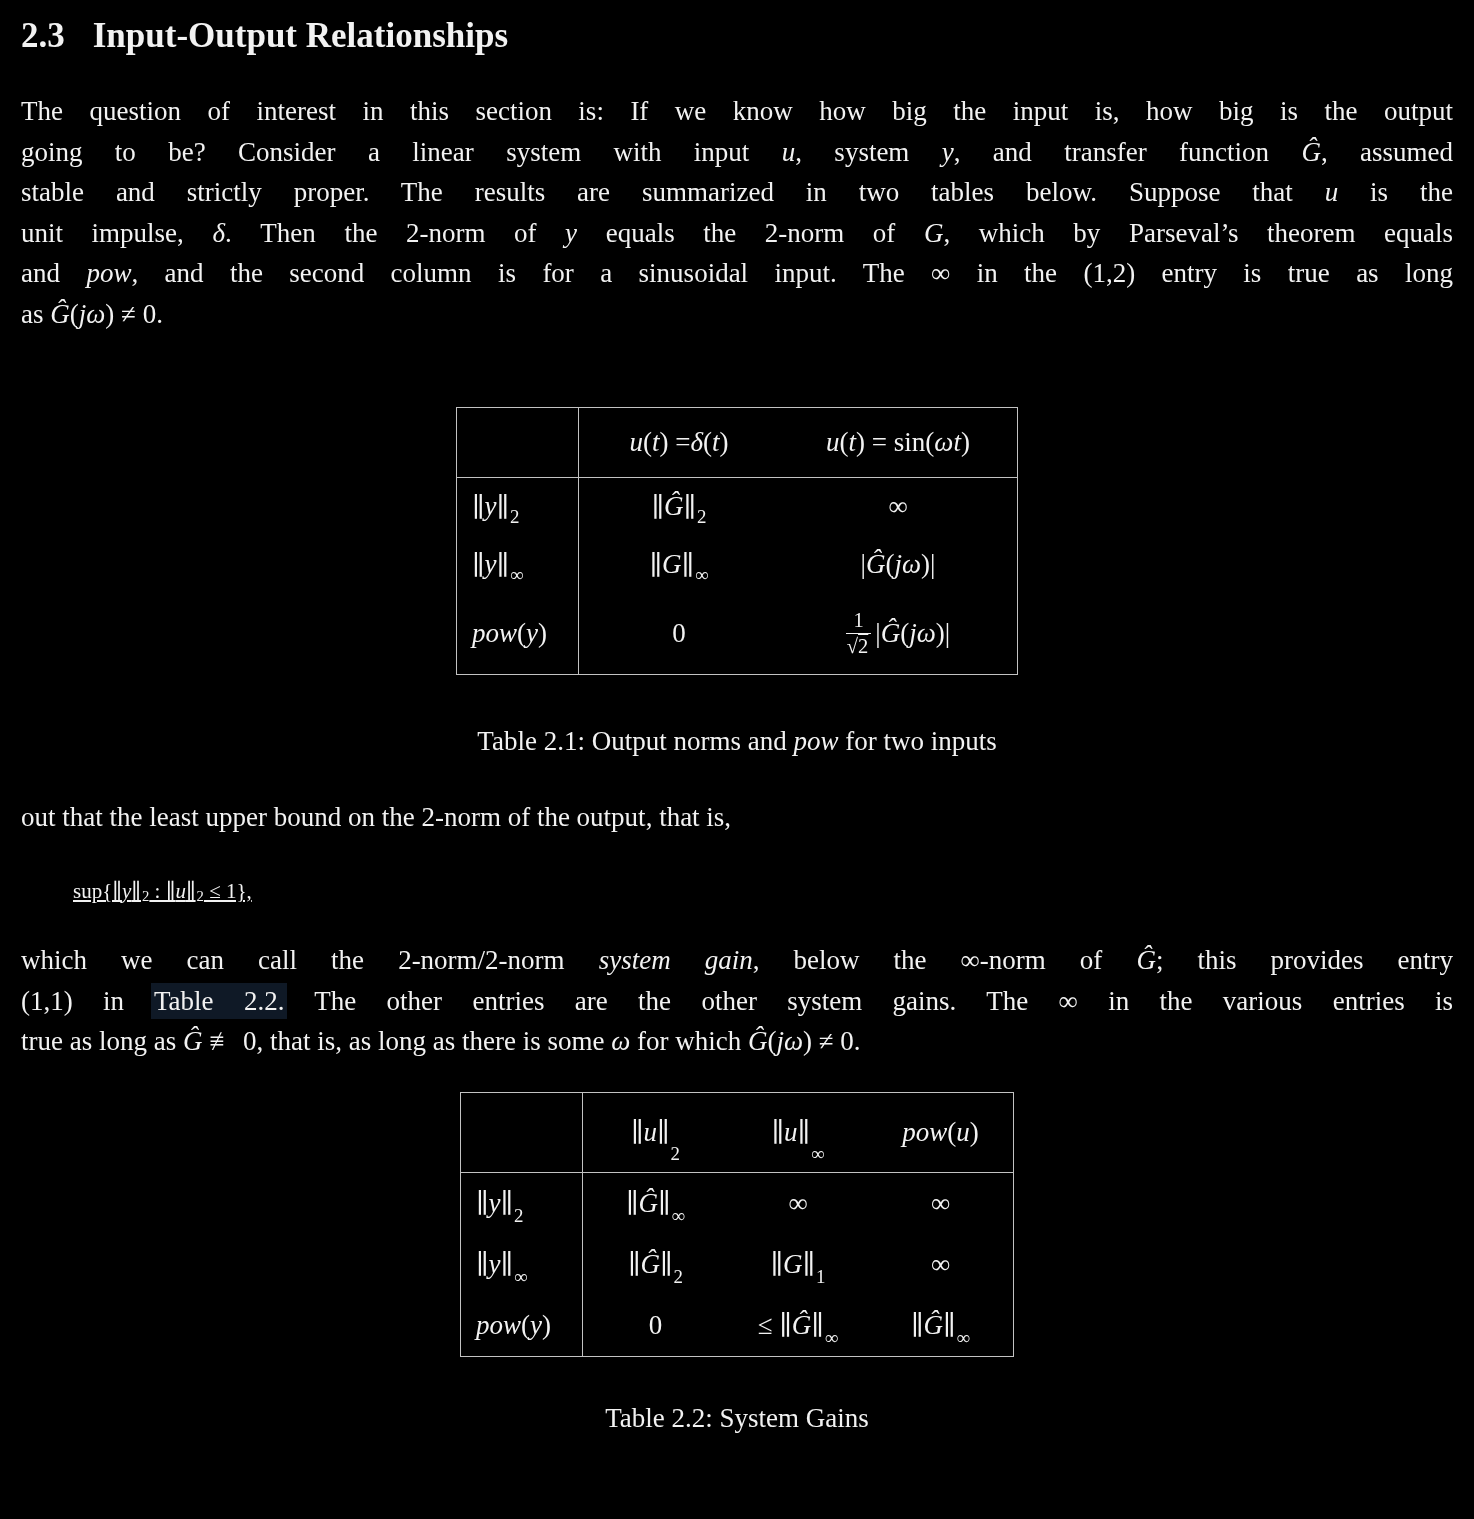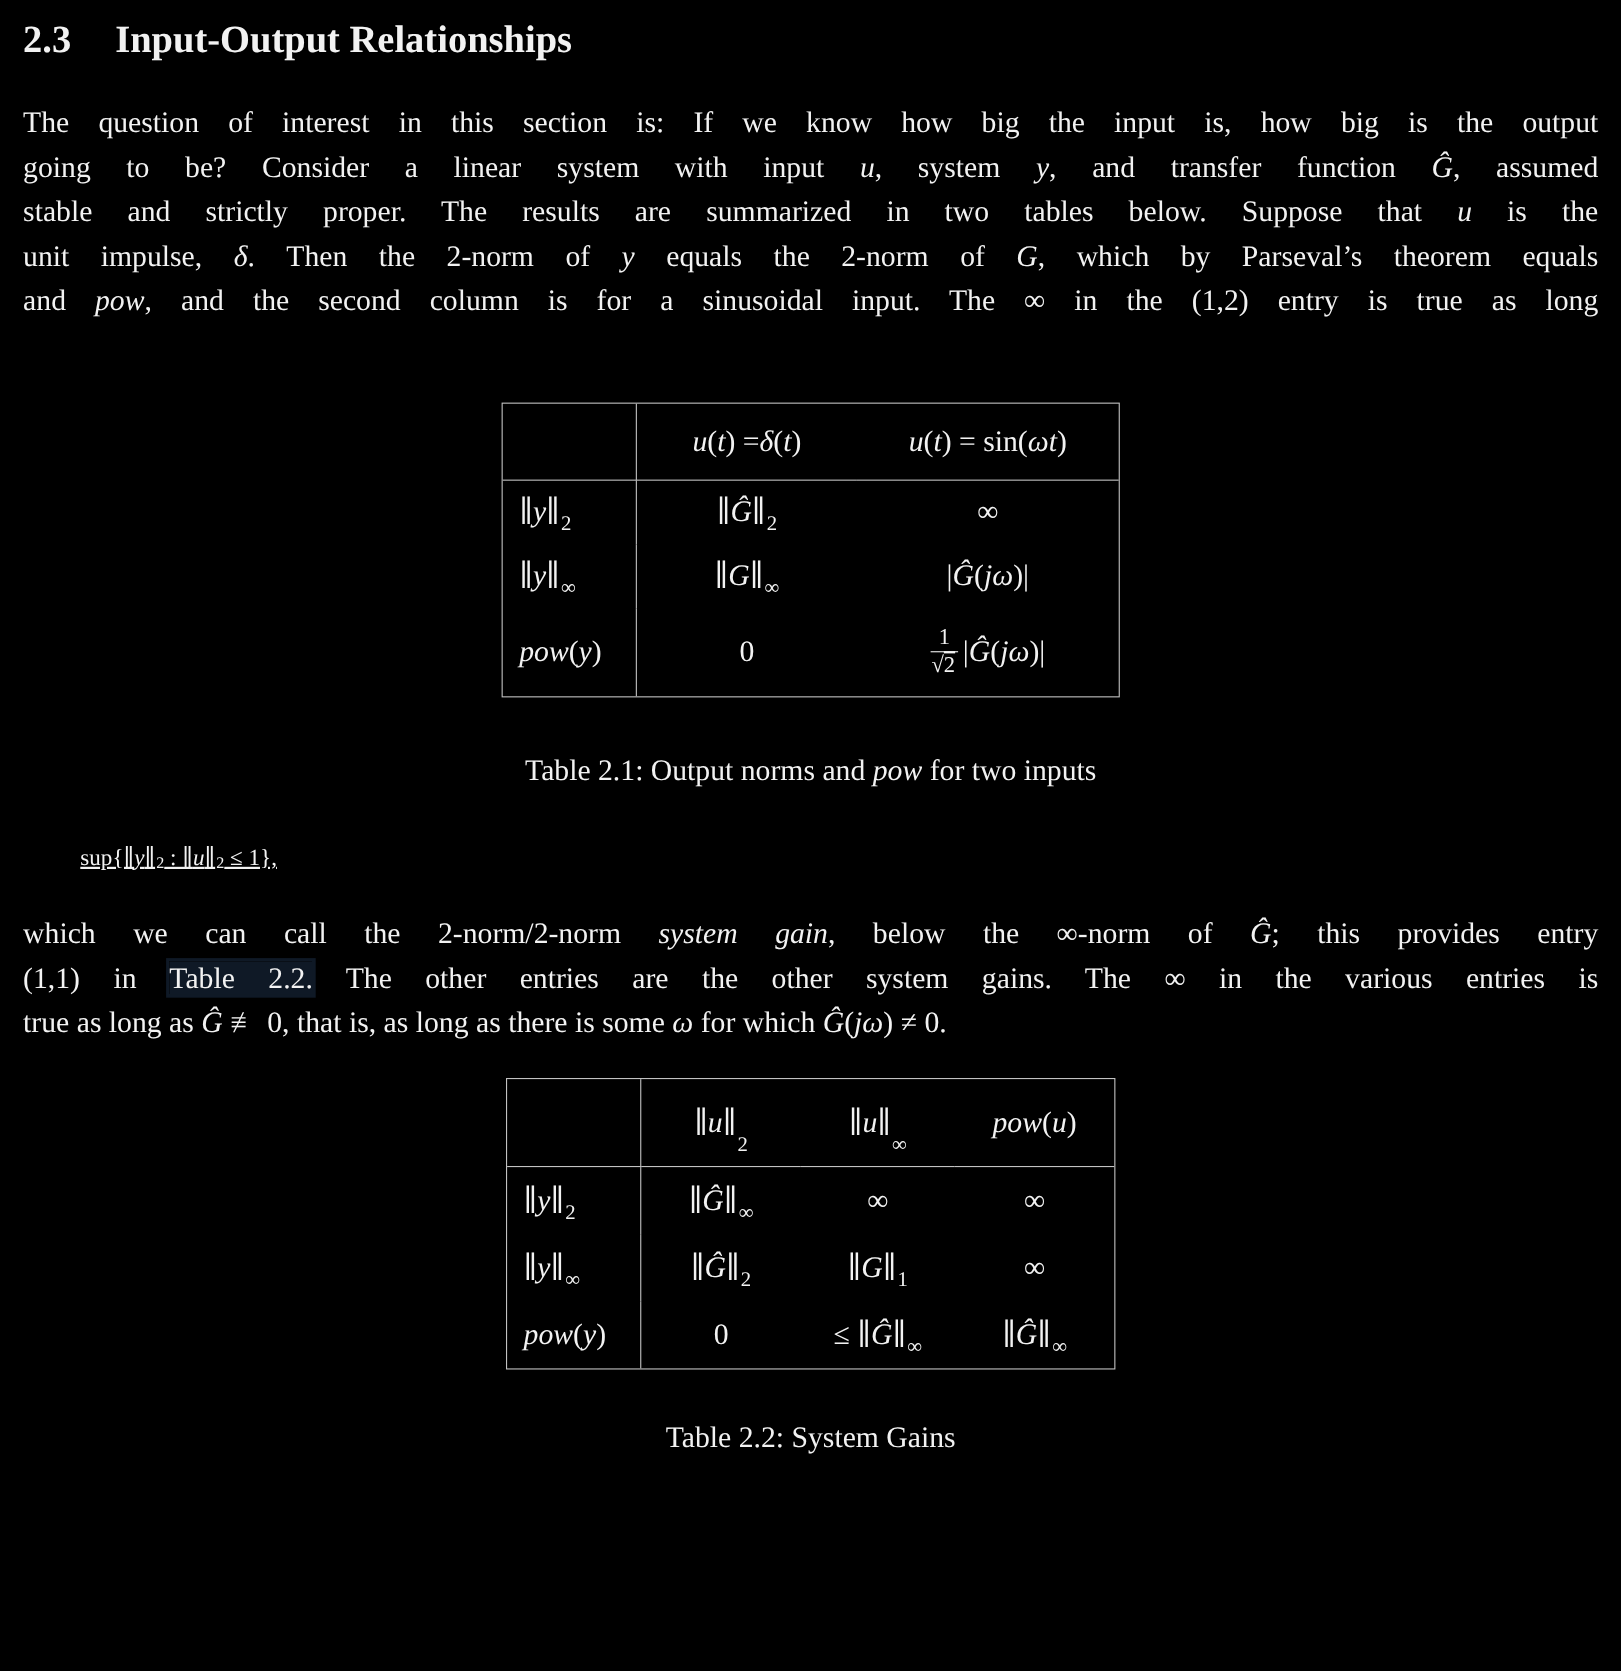--- a/index.html
+++ b/index.html
@@ -14,21 +14,21 @@
     background:var(--background);
     font-family:"Liberation Serif","DejaVu Serif","DejaVu Sans",serif;
     color:var(--text);
     overflow:hidden;
   }
   .page{padding:0 21px;}
   h1{
     font-size:35px;font-weight:bold;line-height:44px;
     margin:14px 0 0 0;color:var(--text);
   }
-  .hnum{margin-right:40px;}
+  .hnum{margin-right:28px;}
   .para{font-size:27px;line-height:40.6px;}
   .line{text-align:justify;text-align-last:justify;}
   .line.last{text-align-last:left;}
   .line.indent{text-indent:33px;}
   #para1{margin-top:33px;}
   .tablewrap{text-align:center;}
   #t1wrap{margin-top:72px;}
   #caption1{margin-top:46px;}
   #para2{margin-top:35px;}
   .equation{font-size:21px;line-height:46px;padding-left:52px;margin-top:31px;text-decoration:underline;}
@@ -70,20 +70,21 @@
   <h1>
     <span class="hnum">2.3</span><span class="htitle">Input-Output Relationships</span>
   </h1>
 
   <div class="para" id="para1">
       <div class="line"><span class="seg-r">The question of interest in this section is: If we know how big the input is, how big is the output</span></div>
       <div class="line"><span class="seg-r">going to be? Consider a linear system with input </span><span class="seg-i">u</span><span class="seg-r">, system </span><span class="seg-i">y</span><span class="seg-r">, and transfer function </span><span class="seg-i">Ĝ</span><span class="seg-r">, assumed</span></div>
       <div class="line"><span class="seg-r">stable and strictly proper. The results are summarized in two tables below. Suppose that </span><span class="seg-i">u</span><span class="seg-r"> is the</span></div>
       <div class="line"><span class="seg-r">unit impulse, </span><span class="seg-i">δ</span><span class="seg-r">. Then the 2-norm of </span><span class="seg-i">y</span><span class="seg-r"> equals the 2-norm of </span><span class="seg-i">G</span><span class="seg-r">, which by Parseval’s theorem equals</span></div>
       <div class="line"><span class="seg-r">and </span><span class="seg-i">pow</span><span class="seg-r">, and the second column is for a sinusoidal input. The ∞ in the (1,2) entry is true as long</span></div>
+      <div class="line last"><span class="seg-r">as </span><span class="seg-i">Ĝ</span><span class="seg-r">(</span><span class="seg-i">jω</span><span class="seg-r">) ≠ 0.</span></div>
     </div>
 
   <div class="tablewrap" id="t1wrap">
     <div class="mtable t1" id="table1">
         <div class="cell hdr rh"></div>
         <div class="cell hdr">
           <span class="seg-i">u</span>
           <span class="seg-r">(</span>
           <span class="seg-i">t</span>
           <span class="seg-r">) = </span>
@@ -153,20 +154,21 @@
           <span class="seg-r">(</span>
           <span class="seg-i">jω</span>
           <span class="seg-r">)|</span>
         </div>
       </div>
   </div>
 
   <div class="caption" id="caption1"><span class="seg-r">Table 2.1: Output norms and </span><span class="seg-i">pow</span><span class="seg-r"> for two inputs</span></div>
 
   <div class="para" id="para2">
+      <div class="line last"><span class="seg-r">out that the least upper bound on the 2-norm of the output, that is,</span></div>
     </div>
 
   <div class="equation" id="equation"><span class="seg-r">sup{∥</span><span class="seg-i">y</span><span class="seg-r">∥</span><span class="seg-sub">2</span><span class="seg-r"> : ∥</span><span class="seg-i">u</span><span class="seg-r">∥</span><span class="seg-sub">2</span><span class="seg-r"> ≤ 1},</span></div>
 
   <div class="para" id="para3">
       <div class="line"><span class="seg-r">which we can call the 2-norm/2-norm </span><span class="seg-i">system gain</span><span class="seg-r">, below the ∞-norm of </span><span class="seg-i">Ĝ</span><span class="seg-r">; this provides entry</span></div>
       <div class="line"><span class="seg-r">(1,1) in </span><span class="seg-hl">Table 2.2.</span><span class="seg-r"> The other entries are the other system gains. The ∞ in the various entries is</span></div>
       <div class="line last"><span class="seg-r">true as long as </span><span class="seg-i">Ĝ</span><span class="seg-r"> ≢ 0, that is, as long as there is some </span><span class="seg-i">ω</span><span class="seg-r"> for which </span><span class="seg-i">Ĝ</span><span class="seg-r">(</span><span class="seg-i">jω</span><span class="seg-r">) ≠ 0.</span></div>
     </div>
 

